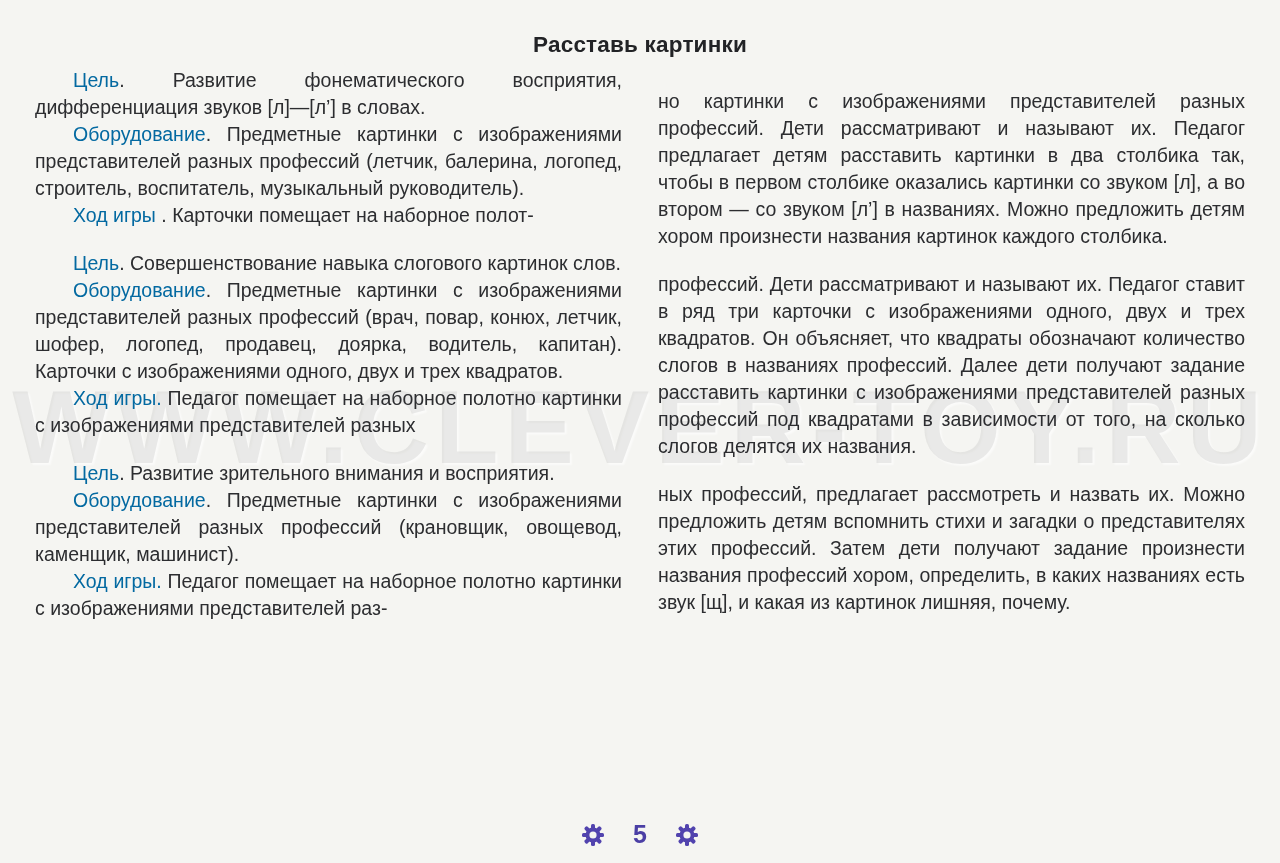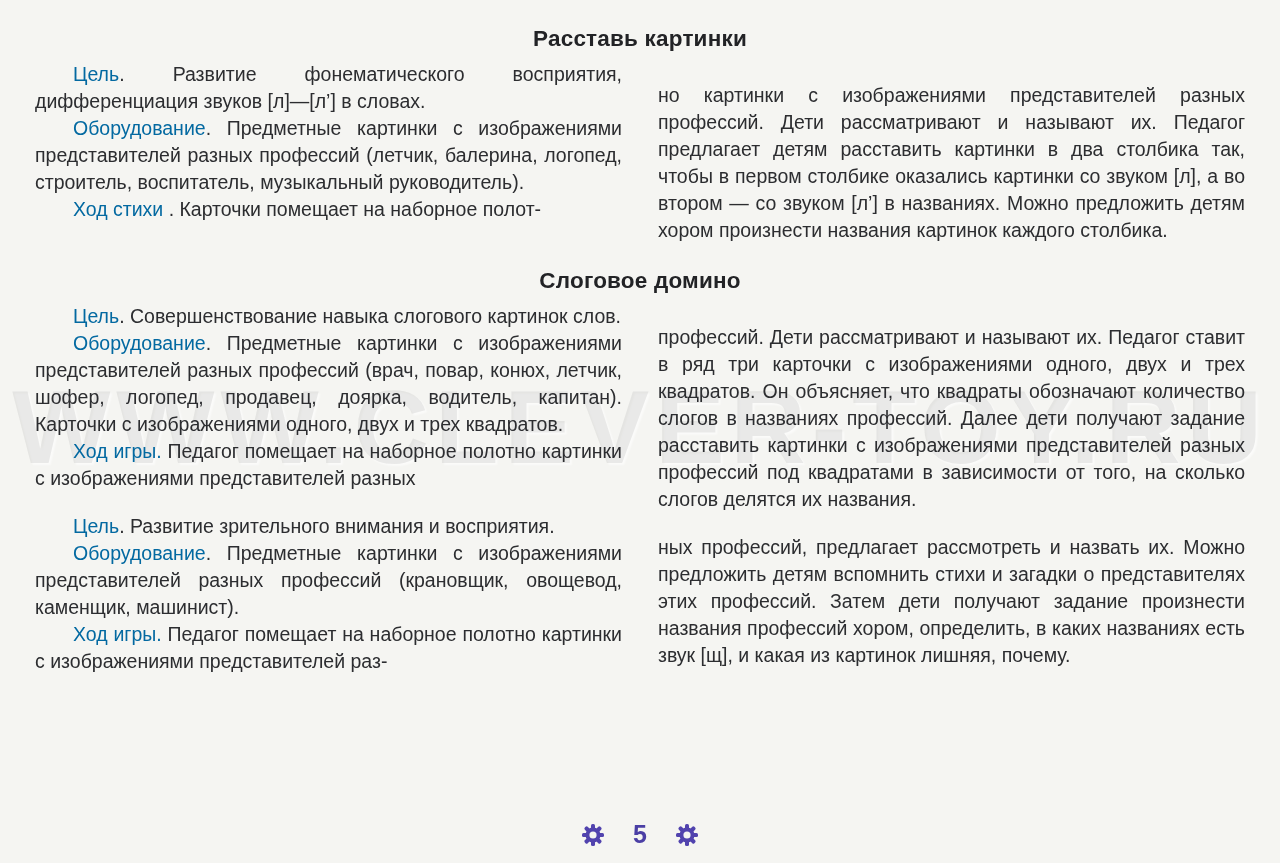--- a/index.html
+++ b/index.html
@@ -32,21 +32,21 @@
   }
   .content { position: relative; z-index: 1; }
   h2.section-title {
     text-align: center;
     font-size: 22.5px;
     font-weight: 700;
     color: #222326;
     letter-spacing: 0.2px;
     margin: 24px 0 9px 0;
   }
-  h2.section-title.first { margin-top: 0; text-align: center; }
+  h2.section-title.first { margin-top: 6px; text-align: center; }
   .cols {
     display: grid;
     grid-template-columns: 1fr 1fr;
     column-gap: 36px;
   }
   .para {
     font-size: 19.5px;
     line-height: 27px;
     color: #2c2d30;
     text-align: justify;
@@ -78,30 +78,29 @@
   <div class="watermark">WWW.CLEVER-TOY.RU</div>
 
   <div class="content">
 
     <section>
       <h2 class="section-title first">Расставь картинки</h2>
       <div class="cols">
         <div class="col">
           <p class="para"><span class="run-in">Цель</span><span>. Развитие фонематического восприятия, дифференциация звуков [л]—[л’] в словах.</span></p>
           <p class="para"><span class="run-in">Оборудование</span><span>. Предметные картинки с изображениями представителей разных профессий (летчик, балерина, логопед, строитель, воспитатель, музыкальный руководитель).</span></p>
-          <p class="para"><span class="run-in">Ход стихи</span><span> . Карточки помещает на наборное полот-</span></p>
+          <p class="para"><span class="run-in">Ход игры</span><span> . Карточки помещает на наборное полот-</span></p>
         </div>
         <div class="col">
           <p class="para cont">но картинки с изображениями представителей разных профессий. Дети рассматривают и называют их. Педагог предлагает детям расставить картинки в два столбика так, чтобы в первом столбике оказались картинки со звуком [л], а во втором — со звуком [л’] в названиях. Можно предложить детям хором произнести названия картинок каждого столбика.</p>
         </div>
       </div>
     </section>
 
     <section>
-      <h2 class="section-title">Слоговое домино</h2>
       <div class="cols">
         <div class="col">
           <p class="para"><span class="run-in">Цель</span><span>. Совершенствование навыка слогового картинок слов.</span></p>
           <p class="para"><span class="run-in">Оборудование</span><span>. Предметные картинки с изображениями представителей разных профессий (врач, повар, конюх, летчик, шофер, логопед, продавец, доярка, водитель, капитан). Карточки с изображениями одного, двух и трех квадратов.</span></p>
           <p class="para"><span class="run-in">Ход игры.</span><span> Педагог помещает на наборное полотно картинки с изображениями представителей разных</span></p>
         </div>
         <div class="col">
           <p class="para cont">профессий. Дети рассматривают и называют их. Педагог ставит в ряд три карточки с изображениями одного, двух и трех квадратов. Он объясняет, что квадраты обозначают количество слогов в названиях профессий. Далее дети получают задание расставить картинки с изображениями представителей разных профессий под квадратами в зависимости от того, на сколько слогов делятся их названия.</p>
         </div>
       </div>

